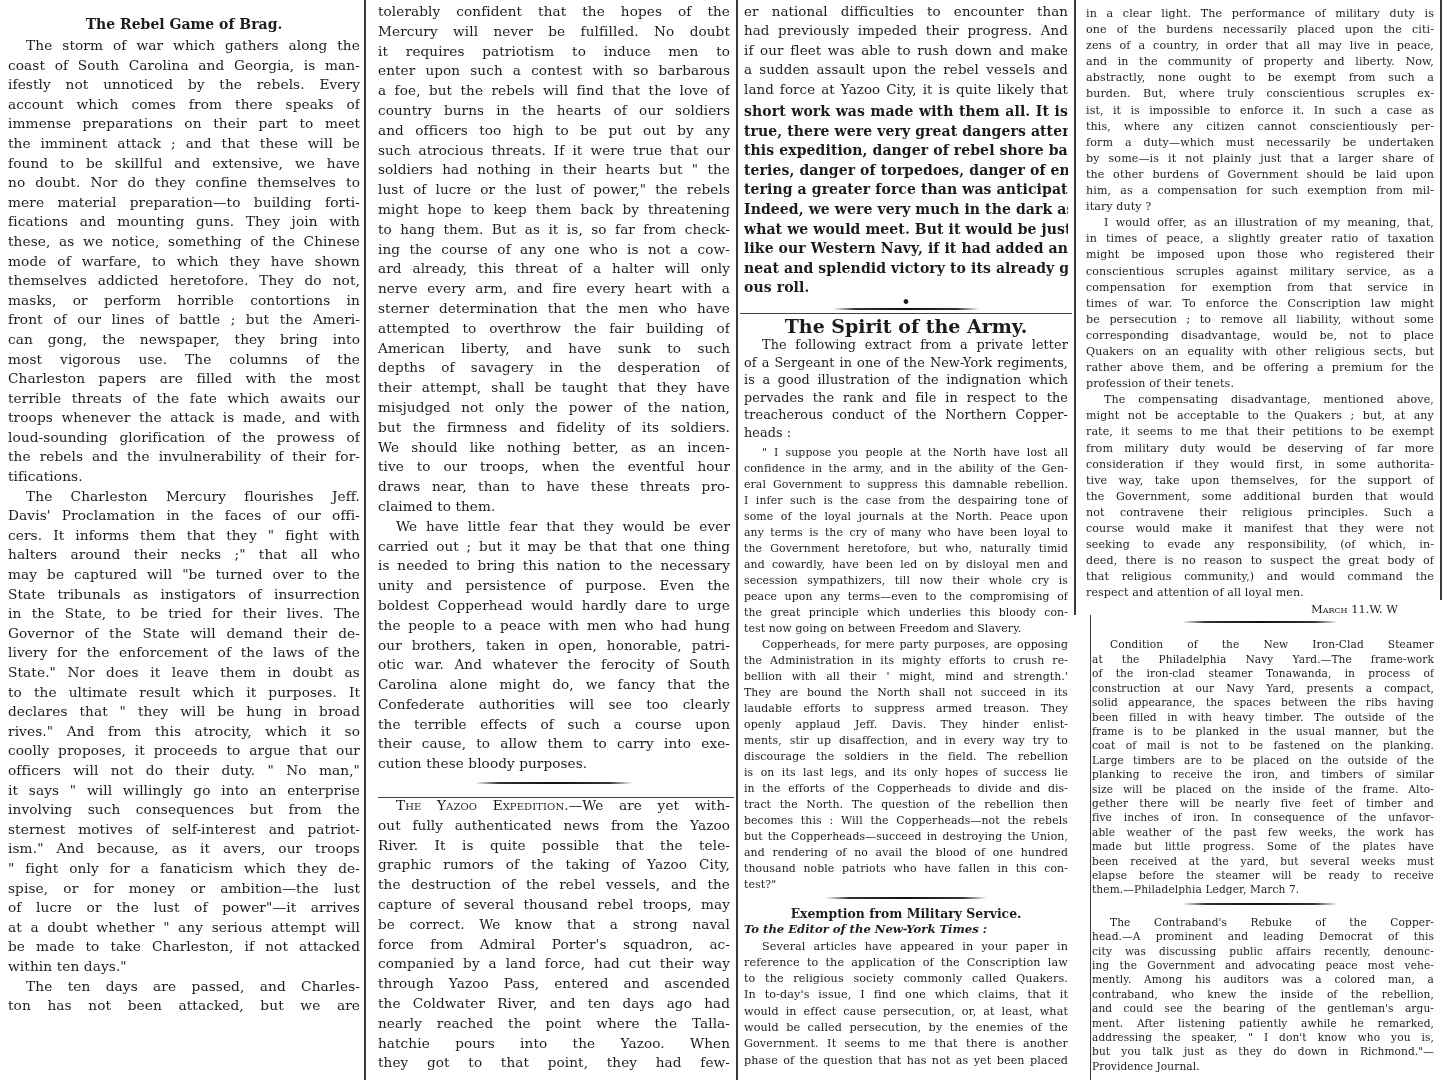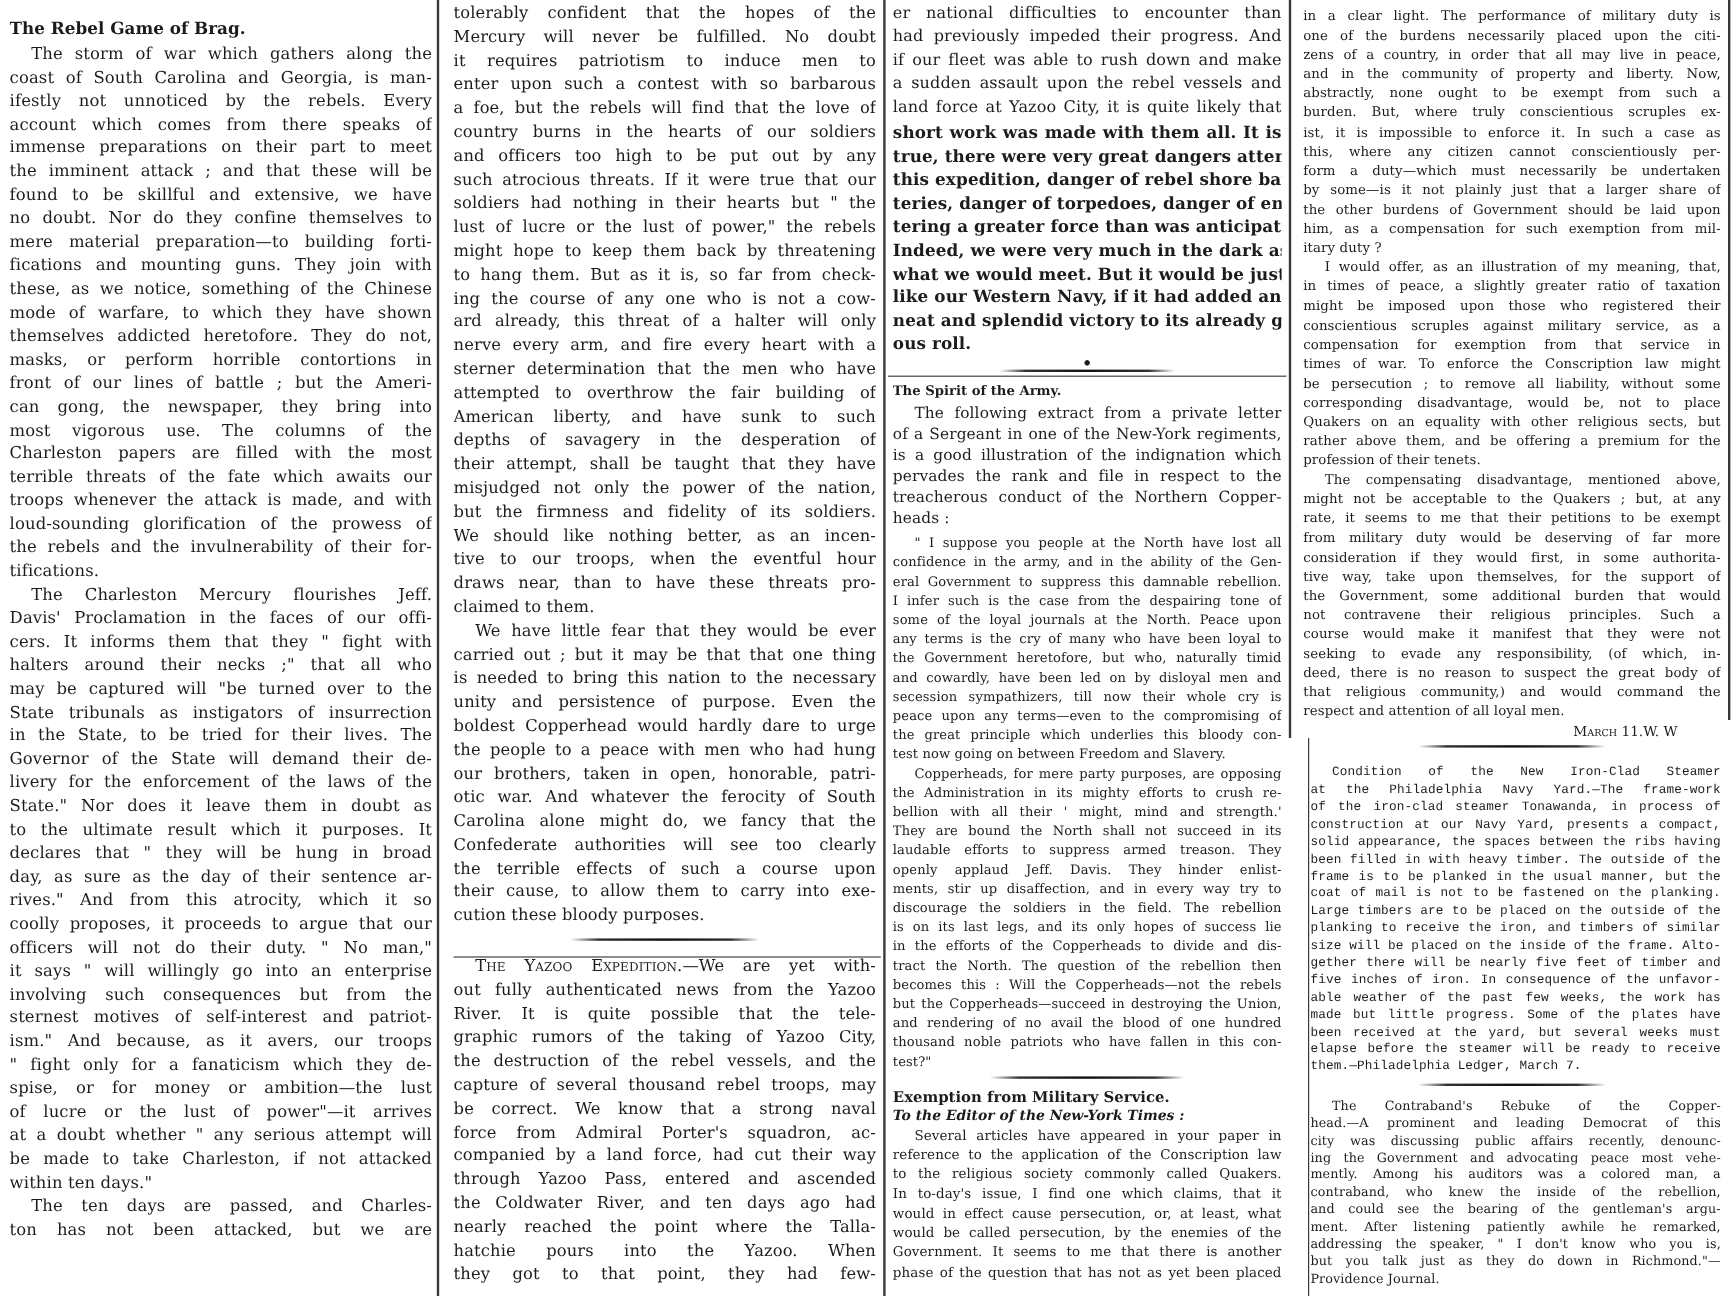--- a/index.html
+++ b/index.html
@@ -5,21 +5,21 @@
     html, body { margin: 0; padding: 0; background: #ffffff; }
     body { width: 1443px; height: 1080px; overflow: hidden; position: relative;
       font-family: "DejaVu Serif", "Liberation Serif", serif; color: #1c1c1c; }
     .col { position: absolute; top: 0; height: 1080px; box-sizing: border-box; overflow: hidden; }
     .col p, .col .line { margin: 0; }
     .rule-v { position: absolute; top: 0; width: 2px; background: #3a3a3a; height: 1080px; }
     .text { font-size: 13.6px; line-height: 19.4px; text-align: justify; text-align-last: justify; letter-spacing: 0.1px; }
     .text .line { display: block; white-space: nowrap; text-align: justify; text-align-last: justify; }
     .text .line.last { text-align-last: left; }
     .text .ind { padding-left: 18px; }
-    .head { font-weight: bold; text-align: left; font-size: 14px; line-height: 20px; }
+    .head { font-weight: bold; text-align: center; font-size: 14px; line-height: 20px; }
     .small { font-size: 11.4px; line-height: 15.4px; }
     .smaller { font-size: 10.8px; line-height: 14.2px; }
     .bold { font-weight: bold; }
     .sep { display: block; height: 2px; background: linear-gradient(90deg, transparent, #333 15%, #111 50%, #333 85%, transparent); margin: 6px auto; width: 45%; }
     .hsep { position: absolute; height: 1px; background: #444; }
     .dot { text-align: center; line-height: 10px; }
     .smallcaps { font-variant: small-caps; }
     .it { font-style: italic; }
   </style>
 </head>
@@ -56,21 +56,20 @@
       <span class="line">cers. It informs them that they " fight with</span>
       <span class="line">halters around their necks ;" that all who</span>
       <span class="line">may be captured will "be turned over to the</span>
       <span class="line">State tribunals as instigators of insurrection</span>
       <span class="line">in the State, to be tried for their lives. The</span>
       <span class="line">Governor of the State will demand their de-</span>
       <span class="line">livery for the enforcement of the laws of the</span>
       <span class="line">State." Nor does it leave them in doubt as</span>
       <span class="line">to the ultimate result which it purposes. It</span>
       <span class="line">declares that " they will be hung in broad</span>
-      <span class="line">day, as sure as the day of their sentence ar-</span>
       <span class="line">rives." And from this atrocity, which it so</span>
       <span class="line">coolly proposes, it proceeds to argue that our</span>
       <span class="line">officers will not do their duty. " No man,"</span>
       <span class="line">it says " will willingly go into an enterprise</span>
       <span class="line">involving such consequences but from the</span>
       <span class="line">sternest motives of self-interest and patriot-</span>
       <span class="line">ism." And because, as it avers, our troops</span>
       <span class="line">" fight only for a fanaticism which they de-</span>
       <span class="line">spise, or for money or ambition—the lust</span>
       <span class="line">of lucre or the lust of power"—it arrives</span>
@@ -161,21 +160,21 @@
       <span class="line">teries, danger of torpedoes, danger of encoun-</span>
       <span class="line">tering a greater force than was anticipated.</span>
       <span class="line">Indeed, we were very much in the dark as to</span>
       <span class="line">what we would meet. But it would be just</span>
       <span class="line">like our Western Navy, if it had added another</span>
       <span class="line">neat and splendid victory to its already glori-</span>
       <span class="line last">ous roll.</span>
     </div>
   <div class="dot">•</div>
   <span class="sep" style="margin-top:0;"></span>
-  <div class="head" style="font-size:11px; margin-top:2px;">The Spirit of the Army.</div>
+  <div class="head" style="font-size:19px; margin-top:2px;">The Spirit of the Army.</div>
   <div class="text" id="c3c" style="font-size:12.8px; line-height:17.6px;">
       <span class="line ind">The following extract from a private letter</span>
       <span class="line">of a Sergeant in one of the New-York regiments,</span>
       <span class="line">is a good illustration of the indignation which</span>
       <span class="line">pervades the rank and file in respect to the</span>
       <span class="line">treacherous conduct of the Northern Copper-</span>
       <span class="line last">heads :</span>
     </div>
   <div class="text small" id="c3d" style="font-size:10.9px; line-height:16px; margin-top:3px;">
       <span class="line ind">" I suppose you people at the North have lost all</span>
@@ -262,21 +261,21 @@
       <span class="line">seeking to evade any responsibility, (of which, in-</span>
       <span class="line">deed, there is no reason to suspect the great body of</span>
       <span class="line">that religious community,) and would command the</span>
       <span class="line last">respect and attention of all loyal men.</span>
     </div>
   <div style="display:flex; justify-content:flex-end; font-size:11.4px; line-height:16px; padding:0 36px 0 10px;">
     <span class="smallcaps">March 11.</span>
     <span>W. W</span>
   </div>
   <span class="sep" style="margin-top:4px;"></span>
-  <div class="text smaller" id="c4b" style="font-size:10.6px; line-height:14.4px; margin-top:14px; padding-left:6px;font-family:Liberation Mono, monospace;">
+  <div class="text smaller" id="c4b" style="font-size:10.6px; line-height:14.4px; margin-top:14px; padding-left:6px;">
       <span class="line ind">Condition of the New Iron-Clad Steamer</span>
       <span class="line">at the Philadelphia Navy Yard.—The frame-work</span>
       <span class="line">of the iron-clad steamer Tonawanda, in process of</span>
       <span class="line">construction at our Navy Yard, presents a compact,</span>
       <span class="line">solid appearance, the spaces between the ribs having</span>
       <span class="line">been filled in with heavy timber. The outside of the</span>
       <span class="line">frame is to be planked in the usual manner, but the</span>
       <span class="line">coat of mail is not to be fastened on the planking.</span>
       <span class="line">Large timbers are to be placed on the outside of the</span>
       <span class="line">planking to receive the iron, and timbers of similar</span>

